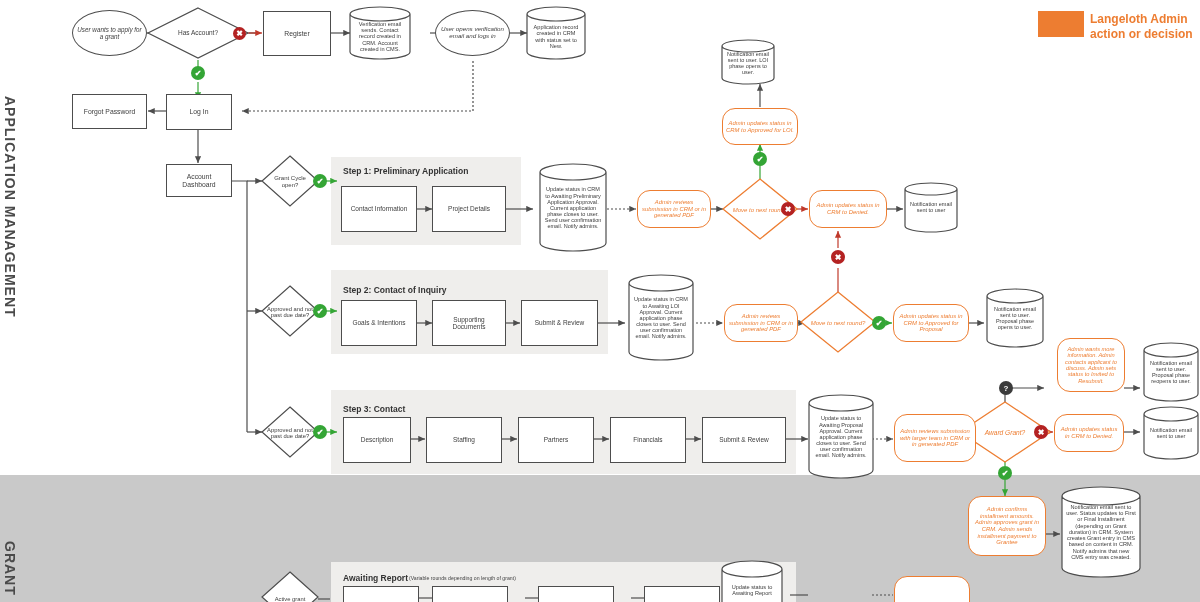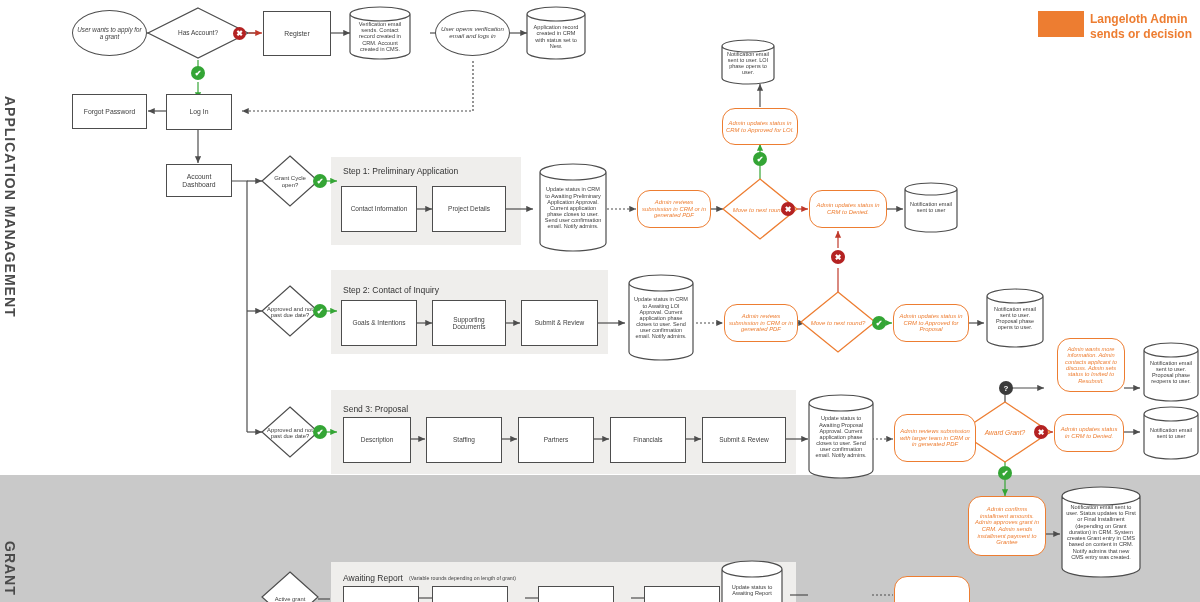--- a/index.html
+++ b/index.html
@@ -15,21 +15,21 @@
   .node{position:absolute;box-sizing:border-box;display:flex;align-items:center;justify-content:center;text-align:center;}
   .node .txt{display:block;width:100%;padding:0 3px;line-height:1.12;}
 
   
   .rect{border:1.3px solid #4d4d4d;background:#fff;color:#3d3d3d;}
   .ellipse{border:1.3px solid #4d4d4d;background:#fff;color:#3d3d3d;border-radius:50%;font-style:italic;}
   .rounded-orange{border:1.4px solid #ED7D31;background:#fff;color:#ED7D31;border-radius:13px;font-style:italic;}
 
   .band-gray{position:absolute;background:#c9c9c9;}
   .step-band{position:absolute;background:#efeeec;}
-  .step-band-title{position:absolute;font-weight:normal;color:#333;}
+  .step-band-title{position:absolute;font-weight:bold;color:#333;}
   .step-band-sub{position:absolute;color:#444;}
 
   .side-label{
     position:absolute;
     color:#4a4a4a;font-weight:bold;letter-spacing:1px;
     writing-mode:vertical-rl;
     white-space:nowrap;
   }
 
   .legend-swatch{position:absolute;background:#ED7D31;}
@@ -46,31 +46,31 @@
 <div id="stage">
 
   <div class="band-gray" style="left:0;top:475px;width:1200px;height:127px;"></div>
 
   <div class="side-label" style="left:2px;top:96px;font-size:14px;">APPLICATION MANAGEMENT</div>
   <div class="side-label" style="left:2px;top:541px;font-size:14px;">GRANT</div>
 
   <div class="legend-swatch" style="left:1038px;top:11px;width:46px;height:26px;"></div>
   <div class="legend-text" style="left:1090px;top:12px;font-size:12px;">
     <span>Langeloth Admin</span><br>
-    <span>sends or decision</span>
+    <span>action or decision</span>
   </div>
 
   <div class="step-band" style="left:331px;top:157px;width:190px;height:88px;"></div>
   <div class="step-band-title" style="left:343px;top:166px;font-size:8.5px;">Step 1: Preliminary Application</div>
 
   <div class="step-band" style="left:331px;top:270px;width:277px;height:84px;"></div>
   <div class="step-band-title" style="left:343px;top:285px;font-size:8.5px;">Step 2: Contact of Inquiry</div>
 
   <div class="step-band" style="left:331px;top:390px;width:465px;height:84px;"></div>
-  <div class="step-band-title" style="left:343px;top:404px;font-size:8.5px;">Send 3: Proposal</div>
+  <div class="step-band-title" style="left:343px;top:404px;font-size:8.5px;">Step 3: Contact</div>
 
   <div class="step-band" style="left:331px;top:562px;width:465px;height:40px;"></div>
   <div class="step-band-title" style="left:343px;top:573px;font-size:8.5px;">Awaiting Report</div>
   <div class="step-band-sub" style="left:409px;top:575px;font-size:5.2px;">(Variable rounds depending on length of grant)</div>
 
   <svg class="layer">
     <defs>
       <marker id="ah-gray" markerWidth="7" markerHeight="7" refX="5.6" refY="2.6" orient="auto">
         <path d="M0,0 L5.6,2.6 L0,5.2 z" fill="#4d4d4d"></path>
       </marker>

